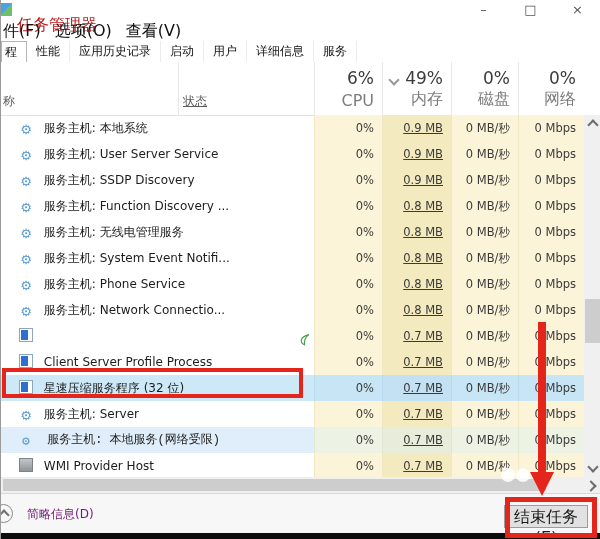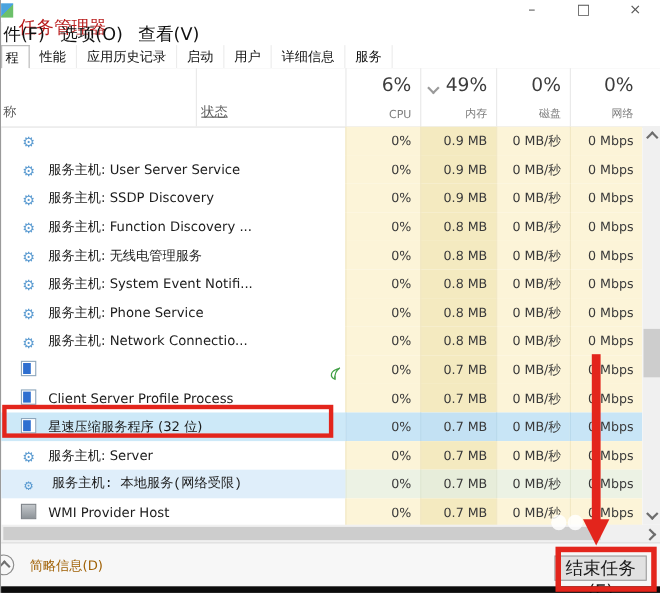--- a/index.html
+++ b/index.html
@@ -25,60 +25,60 @@
   .tab.selected{border:1px solid #b5b5b5;border-bottom:1px solid #fff;border-right:1px solid #b5b5b5;
     margin-bottom:-1px;background:#fff;padding-left:3px;}
   
   .lheader{position:absolute;left:0;top:62px;width:600px;height:53px;border-bottom:1px solid #e2e2e2;background:#fff;}
   .nh{position:absolute;bottom:5px;font-size:12px;color:#5c5c5c;}
   .nh-name{left:2px;}
   .nh-status{left:182px;text-decoration:underline;}
   .hsep{position:absolute;top:0;height:53px;width:1px;background:#e8e8e8;}
   .hcol{position:absolute;top:0;height:53px;text-align:right;border-left:1px solid #e8e8e8;box-sizing:border-box;}
   .hnum{position:absolute;right:8px;top:6px;font-size:17px;color:#3c3c3c;}
-  .hlab{position:absolute;right:8px;bottom:5px;font-size:10px;color:#7d7d7d;}
+  .hlab{position:absolute;right:8px;bottom:5px;font-size:16px;color:#7d7d7d;}
   .chev{display:inline-block;width:6px;height:6px;border-left:2px solid #9a9a9a;border-top:2px solid #9a9a9a;}
   .chev.down{transform:rotate(225deg);}
   .chev.up{transform:rotate(45deg);}
   .chev.right{transform:rotate(135deg);}
   .sort-ind{position:absolute;left:7px;top:14px;}
   
   .list{position:absolute;left:0;top:115px;width:583px;height:364px;overflow:hidden;}
   .row{display:grid;grid-template-columns:313px 68px 69px 67px 66px;height:26px;}
   .cell{box-sizing:border-box;}
   .name{position:relative;padding-left:18px;line-height:26px;font-size:12px;color:#1c1c1c;
     white-space:nowrap;overflow:hidden;}
   .ric{display:inline-block;width:14px;height:14px;margin-right:7px;vertical-align:-2px;position:relative;}
   .i-gear{text-align:center;line-height:14px;}
   .i-gear::before{content:"⚙";font-size:13px;color:#5b9bd1;}
   .i-app{border:1px solid #8ca6bc;background:#fff;box-sizing:border-box;}
   .i-app::before{content:"";position:absolute;left:1px;top:1px;width:7px;height:10px;background:#2e6fd0;}
   .i-wmi{background:linear-gradient(180deg,#c3c7cb,#8e9499);border:1px solid #7d8288;box-sizing:border-box;}
   .leaf{position:absolute;right:3px;top:6px;width:13px;height:13px;}
   .v{background:var(--heat-light,#fcf4d8);text-align:right;padding-right:8px;line-height:26px;
     font-size:11.5px;color:#3a3a3a;border-left:1px solid #f1e7c2;}
-  .mem{background:var(--heat-mem,#f4eac0);}
+  .mem{background:var(--heat-mem,#f4eac0);text-decoration:underline;}
   .row.selected .name{background:var(--selected-blue,#cde9f8);}
   .row.selected .v{background:#c8e5f6;border-left-color:#b9d9ec;}
   .row.selected .mem{background:#c3e1f3;}
   .row.hover .name{background:var(--hover-blue,#dfeefa);font-family:Liberation Mono, monospace;}
   .row.hover .v{background:#ecf2e4;border-left-color:#dfe6d2;}
   .row.hover .mem{background:#e7edda;}
   
   .vscroll{position:absolute;left:583px;top:115px;width:17px;height:362px;background:#f0f0f0;}
   .vthumb{position:absolute;left:1px;top:184px;width:15px;height:44px;background:#cdcdcd;}
   .sarrow{position:absolute;left:5px;}
   .hscroll{position:absolute;left:0;top:477px;width:600px;height:16px;background:#f0f0f0;}
   .hthumb{position:absolute;left:2px;top:2px;width:543px;height:12px;background:#cdcdcd;}
   .harrow{position:absolute;right:6px;top:5px;}
   
   .statusbar{position:absolute;left:0;top:493px;width:600px;height:40px;background:#f7f7f7;border-top:1px solid #d9d9d9;}
   .toggle{position:absolute;left:-7px;top:10px;width:17px;height:17px;border:1px solid #8a8a8a;border-radius:50%;}
   .toggle .chev{position:absolute;left:5px;top:6px;border-color:#707070;}
-  .toggle-label{position:absolute;left:26px;top:12px;font-size:12px;color:#a16207;}
+  .toggle-label{position:absolute;left:26px;top:12px;font-size:12px;color:#701a75;}
   .end-task{position:absolute;right:13px;top:11px;width:84px;height:23px;background:#e1e1e1;
     border:1px solid #9c9c9c;font-size:16px;color:#1a1a1a;text-align:center;line-height:21px;box-sizing:border-box;}
   .bottom-strip{position:absolute;left:0;top:533px;width:600px;height:6px;background:#0c0c0c;}
   
   .ann-row-box{position:absolute;left:1px;top:368px;width:301px;height:30px;
     border:4px solid var(--annotation-red,#e3251c);box-sizing:border-box;pointer-events:none;}
   .ann-btn-box{position:absolute;left:504px;top:497px;width:92px;height:41px;
     border:5px solid var(--annotation-red,#e3251c);box-sizing:border-box;pointer-events:none;}
   .ann-arrow{position:absolute;left:522px;top:320px;pointer-events:none;}
   .watermark{position:absolute;top:468px;width:14px;height:14px;border-radius:50%;background:rgba(255,255,255,.85);}
@@ -134,20 +134,21 @@
     <div class="hcol" style="left:517px;width:66px;">
       <span class="hnum">0%</span>
       <span class="hlab">网络</span>
     </div>
   </div>
 
   <div class="list">
       <div class="row">
       <div class="cell name">
         <span class="ric i-gear"></span>
+        <span class="rname">服务主机: 本地系统</span>
         
       </div>
       <div class="cell v cpu">0%</div>
       <div class="cell v mem">0.9 MB</div>
       <div class="cell v disk">0 MB/秒</div>
       <div class="cell v net">0 Mbps</div>
     </div>
       <div class="row">
       <div class="cell name">
         <span class="ric i-gear"></span>

